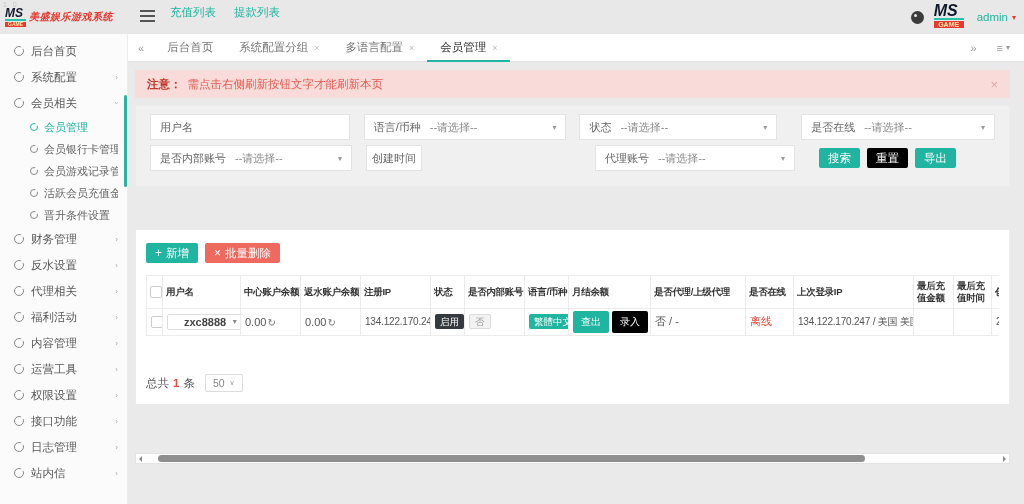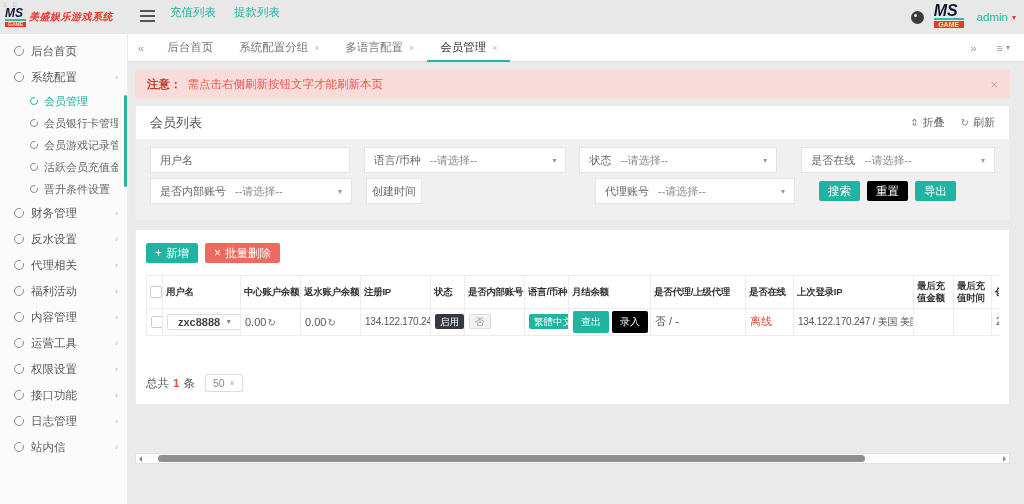--- a/index.html
+++ b/index.html
@@ -84,21 +84,21 @@
   .toolbar { margin-top:5px; display:flex; }
   .btn .bi { font-size:12px; }
 
   .table-wrap { margin-top:12px; width:100%; overflow:hidden; }
   table { border-collapse:collapse; table-layout:fixed; width:905px; }
   th, td { border:1px solid #ececec; text-align:left; vertical-align:middle; }
   th { font-size:9.5px; color:#333; padding:4px 3px; line-height:1.25; font-weight:bold; white-space:nowrap; overflow:hidden; letter-spacing:-.3px; }
   th.wrapok { white-space:normal; }
   td { font-size:11px; color:#555; padding:2px 4px; height:24px; white-space:nowrap; overflow:hidden; }
   .cb { width:12px; height:12px; border:1px solid #ccc; border-radius:2px; background:#fff; margin:0 auto; cursor:pointer; }
-  .user-box { display:inline-flex; align-items:center; gap:5px; border:1px solid #ddd; border-radius:2px; background:#fff; padding:1px 10px; font-weight:bold; color:#444; font-size:11px; cursor:pointer; }
+  .user-box { display:inline-flex; align-items:center; gap:5px; border:1px solid #ddd; border-radius:2px; background:#fff; padding:1px 16px; font-weight:bold; color:#444; font-size:11px; cursor:pointer; }
   .user-box .dn { font-size:7px; color:#888; }
   .copy-icon { display:inline-block; width:9px; height:11px; border:1px solid #aaa; border-radius:1px; position:relative; margin-left:5px; vertical-align:middle; cursor:pointer; }
   .copy-icon::after { content:''; position:absolute; left:2px; top:-3px; width:9px; height:11px; border:1px solid #aaa; border-radius:1px; background:#fff; }
   .refresh-ic { color:#777; font-size:10px; margin-left:1px; cursor:pointer; }
   .badge-dark { background:#343a40; color:#fff; font-size:9.5px; padding:2px 5px; border-radius:2px; }
   .badge-gray { background:#f2f2f2; border:1px solid #dcdcdc; color:#999; font-size:9.5px; padding:1px 5px; border-radius:2px; }
   .badge-teal { background:#1fb5a0; color:#fff; font-size:9.5px; padding:2px 5px; border-radius:2px; }
   .btn-mini { border:none; border-radius:2px; color:#fff; font-size:10px; padding:4px 8px; cursor:pointer; font-family:inherit; }
   .red-text { color:#e74c3c; }
   .small-cell { font-size:10px; letter-spacing:-.2px; }
@@ -153,20 +153,25 @@
   <div>
       <div class="side-item main">
         <span class="s-icon"></span>
         <span class="s-label">后台首页</span>
       </div>
       <div class="side-item main">
         <span class="s-icon"></span>
         <span class="s-label">系统配置</span>
         <span class="s-chev">›</span>
       </div>
+      <div class="side-item main expanded">
+        <span class="s-icon"></span>
+        <span class="s-label">会员相关</span>
+        <span class="s-chev">›</span>
+      </div>
       <div class="side-item sub active">
         <span class="s-icon"></span>
         <span class="s-label">会员管理</span>
       </div>
       <div class="side-item sub">
         <span class="s-icon"></span>
         <span class="s-label">会员银行卡管理</span>
       </div>
       <div class="side-item sub">
         <span class="s-icon"></span>
@@ -264,33 +269,20 @@
 
 <div class="content">
 
   <div class="notice">
     <span class="notice-prefix">注意：</span>
     <span class="notice-text">需点击右侧刷新按钮文字才能刷新本页</span>
     <span class="notice-close">×</span>
   </div>
 
   <div class="card card1">
-    <div class="card1-head">
-      <span class="card-title">会员列表</span>
-      <div class="head-tools">
-        <span class="head-tool">
-          <span class="ic">⇕</span>
-          <span>折叠</span>
-        </span>
-        <span class="head-tool">
-          <span class="ic">↻</span>
-          <span>刷新</span>
-        </span>
-      </div>
-    </div>
     <div class="card1-body">
       <div class="f-row" style="margin-top:0;">
         <div class="fg w1">
           <span class="lbl">用户名</span>
           <span class="val"></span>
         </div>
         <div class="fg w2">
           <span class="lbl">语言/币种</span>
           <span class="val">--请选择--</span>
           <span class="dn">▾</span>

